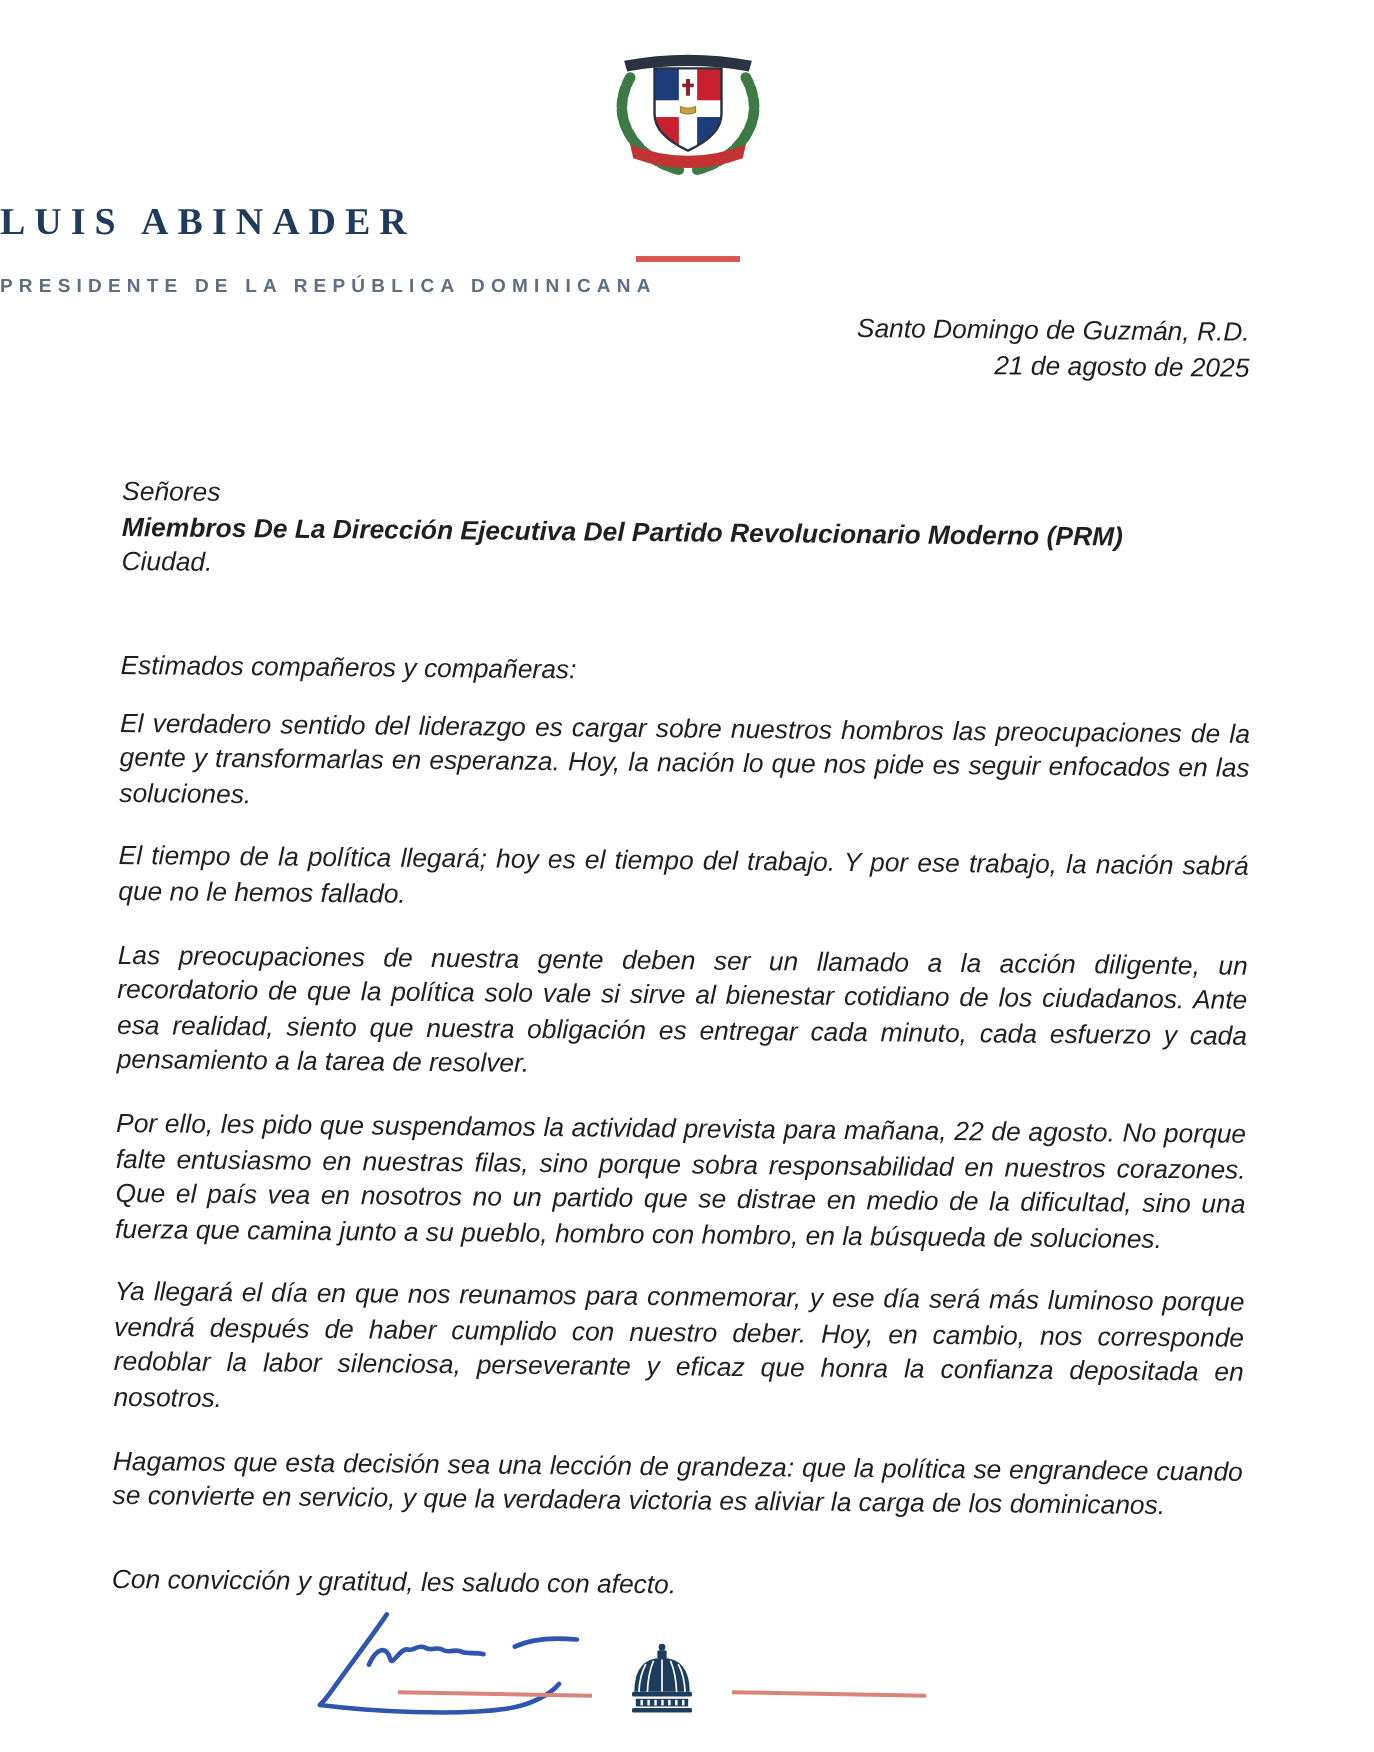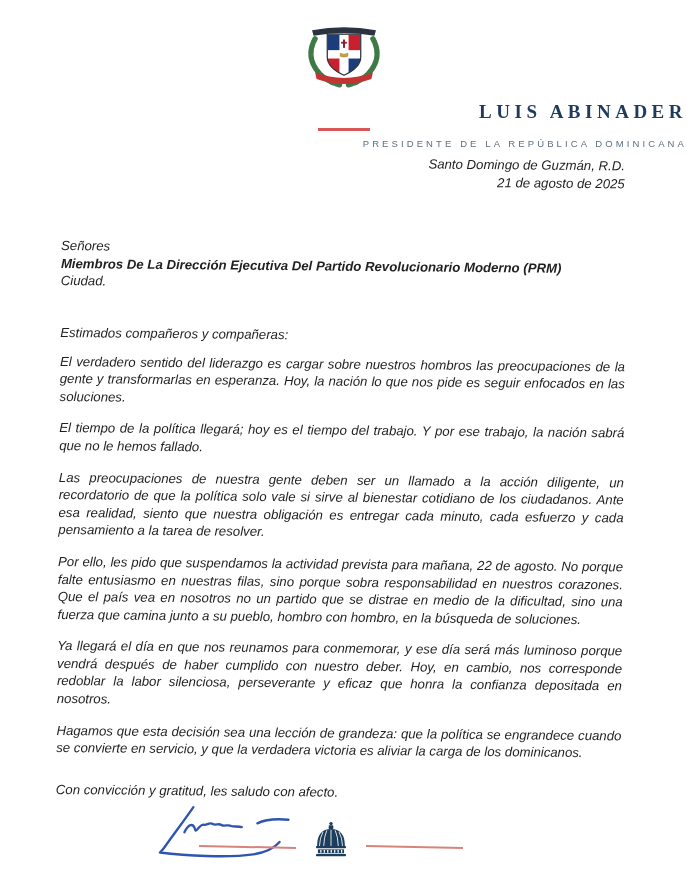--- a/index.html
+++ b/index.html
@@ -3,30 +3,30 @@
 <meta charset="utf-8">
 <style>
   html,body { margin:0; padding:0; background:#e8e8e8; }
   .page {
     position:relative; width:687px; height:876px; margin:0 auto;
     background:#ffffff; overflow:hidden;
     font-family:"Liberation Sans", sans-serif; color:#1f1f1f;
   }
 
   
-  .letterhead { position:absolute; top:22px; left:0; right:0; text-align:right; }
+  .letterhead { position:absolute; top:22px; left:0; right:0; text-align:left; }
   .coa { display:block; margin:0 auto; width:94px; height:70px; }
   .president-name {
     margin-top:9px;
     font-family:"Liberation Serif", serif; font-weight:700;
     font-size:19px; letter-spacing:4.5px; color:#1e3a5c;
   }
   .red-rule { width:52px; height:3px; background:#d95757; margin:5px auto 7px auto; }
   .president-title {
-    font-size:9.5px; letter-spacing:3.1px; color:#5d6f80; font-weight:400;
+    font-size:9.5px; letter-spacing:3.1px; color:#5d6f80; font-weight:700;
   }
 
   
   .content {
     position:absolute; top:152px; left:62px; width:565px;
     transform:rotate(0.55deg); transform-origin:0 0;
     font-style:italic; font-size:13.2px; line-height:17.6px;
   }
   .dateline { text-align:right; margin:0 2px 50px 0; }
   .recipient { margin-bottom:34px; }

